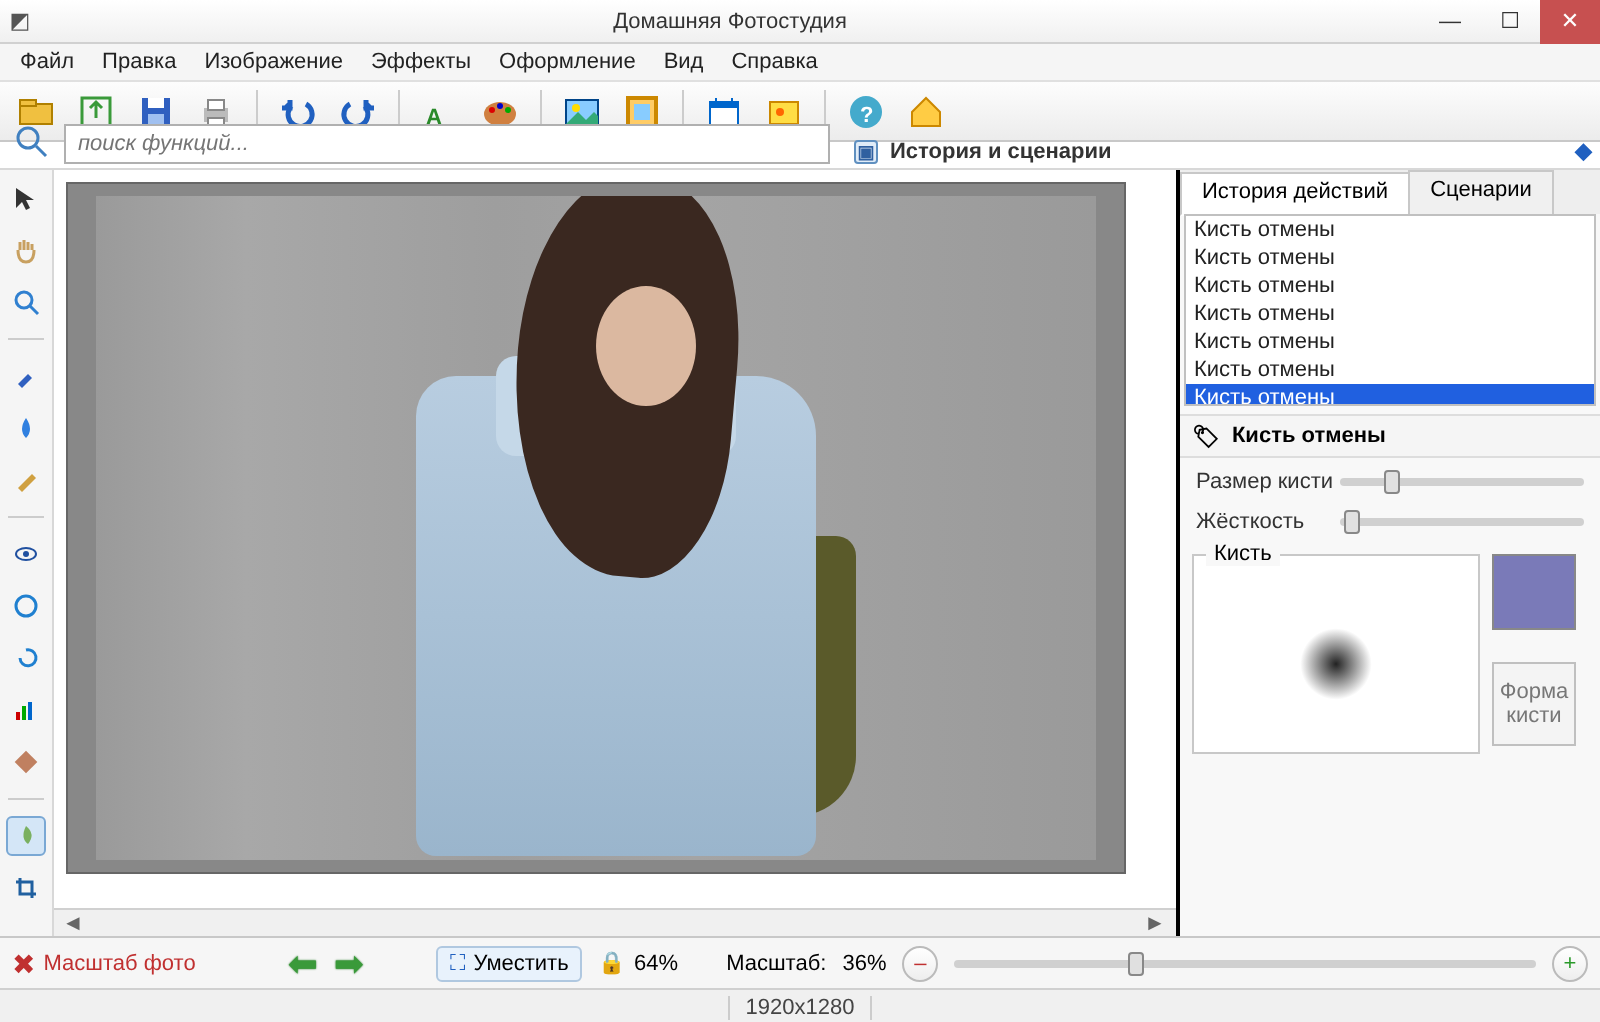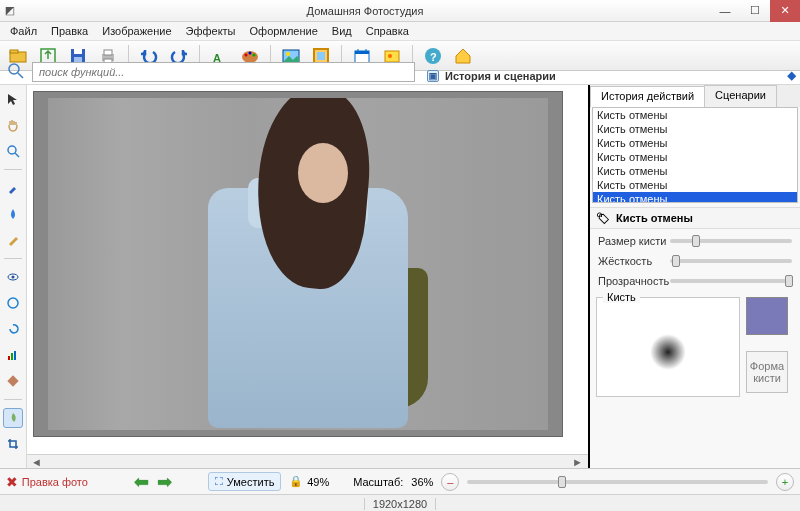--- a/index.html
+++ b/index.html
@@ -340,57 +340,51 @@
         <div class="slider">
             <div class="thumb" style="left:18%"></div>
           </div>
       </div>
       <div class="ctrl-row">
         <label>Жёсткость</label>
         <div class="slider">
             <div class="thumb" style="left:2%"></div>
           </div>
       </div>
-      <div class="ctrl-row">
-        <label>Прозрачность</label>
-        <div class="slider">
-            <div class="thumb" style="left:94%"></div>
-          </div>
-      </div>
     </div>
 
     <div class="brush-box">
       <div class="brush-preview">
         <span class="label">Кисть</span>
         <div class="brush-dot"></div>
       </div>
       <div class="brush-right">
         <div class="color-sw"></div>
         <div class="shape-btn">Форма кисти</div>
       </div>
     </div>
   </div>
 </div>
 
 <div class="bottombar">
   <div class="del">
     <span style="font-size:14px">✖</span>
-    <span>Правка фото</span>
+    <span>Масштаб фото</span>
   </div>
   <span style="width:30px"></span>
   <span class="navarrow">⬅</span>
   <span class="navarrow">➡</span>
   <span style="width:20px"></span>
   <div class="btnframe">
     <span style="color:#2060c0">⛶</span>
     <span>Уместить</span>
   </div>
   <div style="display:flex;align-items:center;gap:4px">
     <span style="color:#c09020">🔒</span>
-    <span>49%</span>
+    <span>64%</span>
   </div>
   <span style="width:8px"></span>
   <span>Масштаб:</span>
   <span>36%</span>
   <div class="ctrlbtn" style="color:#c03030">–</div>
   <div class="slider" style="width:80px">
       <div class="thumb" style="left:30%"></div>
     </div>
   <div class="ctrlbtn" style="color:#2a9a2a">+</div>
 </div>

